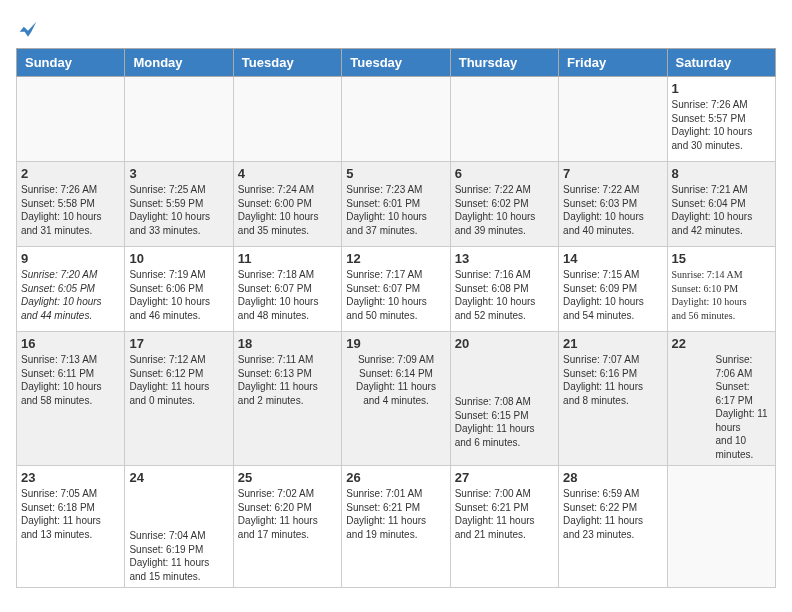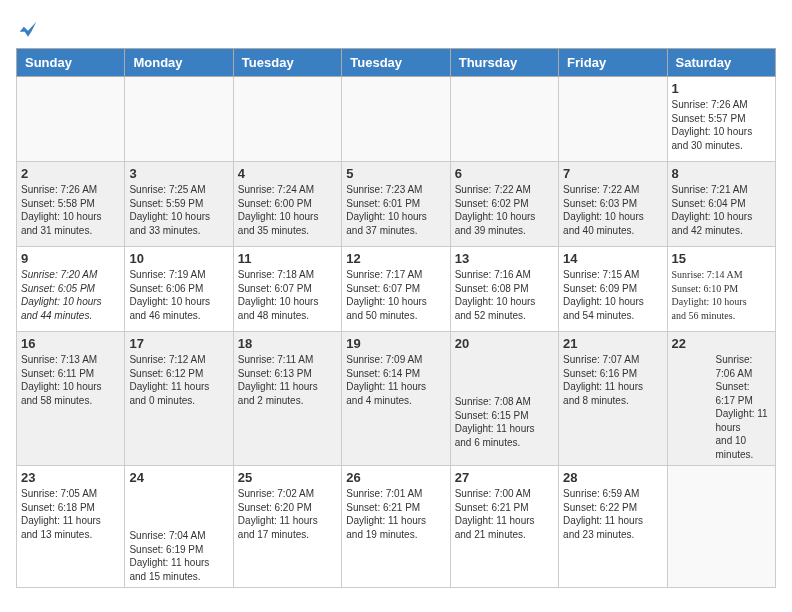--- a/index.html
+++ b/index.html
@@ -266,21 +266,21 @@
         </td>
         <td>
           <span class="day-num">18</span>
           <div class="day-info" style="white-space: pre-line;">Sunrise: 7:11 AM
 Sunset: 6:13 PM
 Daylight: 11 hours
 and 2 minutes.</div>
         </td>
         <td>
           <span class="day-num">19</span>
-          <div class="day-info" style="white-space: pre-line;">Sunrise: 7:09 AM
+          <div class="day-info" style="white-space: pre-line; text-align: center;">Sunrise: 7:09 AM
 Sunset: 6:14 PM
 Daylight: 11 hours
 and 4 minutes.</div>
         </td>
         <td>
           <span class="day-num">20</span>
           <div class="day-info" style="white-space: pre-line; margin-top: 44px;">Sunrise: 7:08 AM
 Sunset: 6:15 PM
 Daylight: 11 hours
 and 6 minutes.</div>

